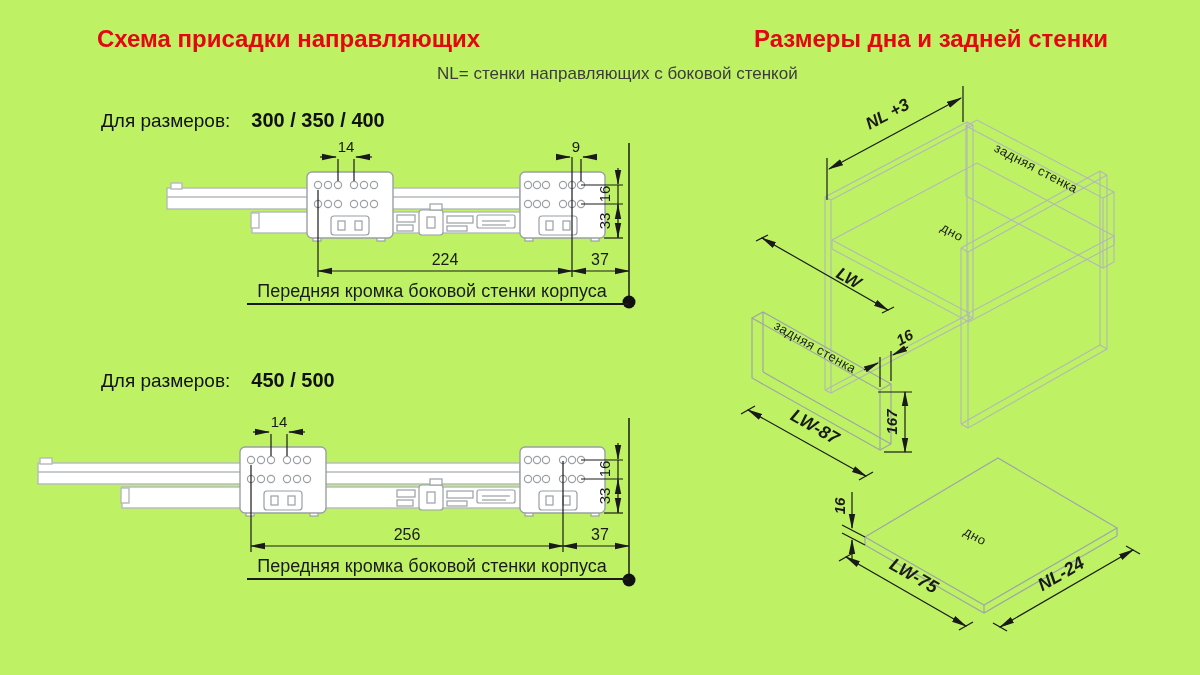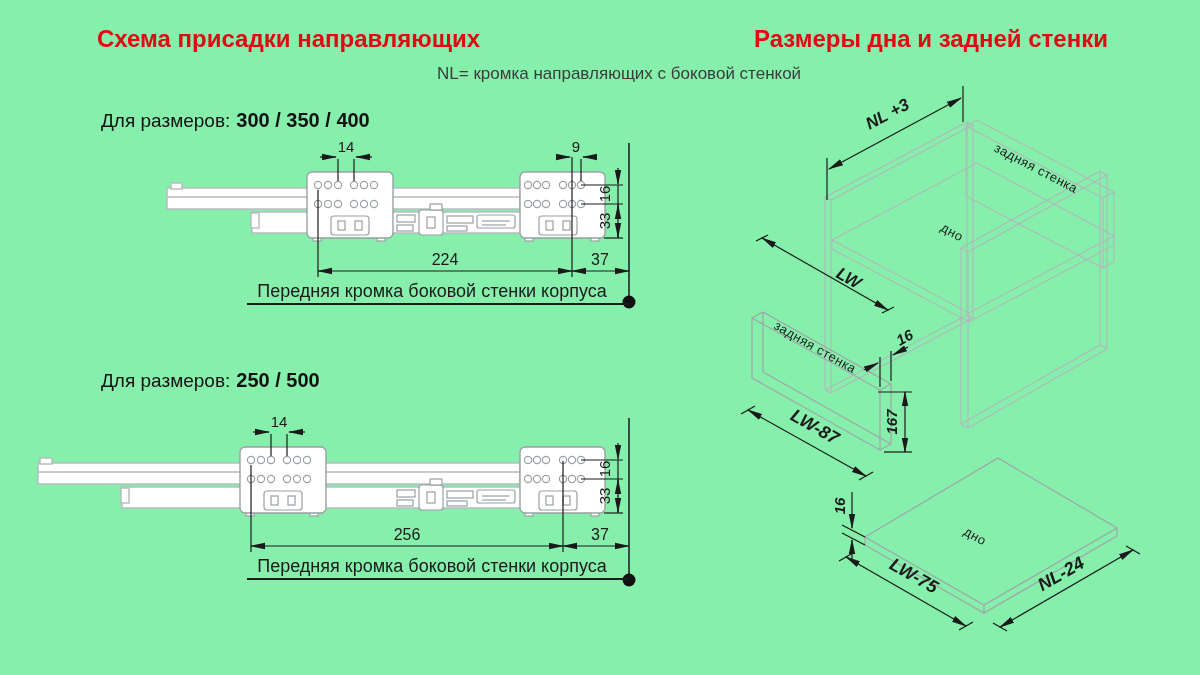--- a/index.html
+++ b/index.html
@@ -1,23 +1,23 @@
 <!DOCTYPE html>
 <html><head>
 <meta charset="utf-8">
 <style>
   html,body{margin:0;padding:0;background:#fff;}
-  .page{position:relative;width:1200px;height:675px;background:#86efac;overflow:hidden;
+  .page{position:relative;width:1200px;height:675px;background:#bef264;overflow:hidden;
         font-family:"Liberation Sans", sans-serif;color:#1a1a1a;text-decoration:underline;}
   .title{position:absolute;font-weight:bold;font-size:24px;color:#e30613;white-space:nowrap;}
   .title.left{left:97px;top:25px;}
   .title.right{left:754px;top:25px;text-align:right;}
   .subtitle{position:absolute;left:437px;top:64px;font-size:17px;color:#3c3c3c;white-space:nowrap;}
   .size-label{position:absolute;font-size:19px;white-space:nowrap;color:#111;}
-  .size-label .vals{font-weight:bold;font-size:20px;margin-left:6px;}
+  .size-label .vals{font-weight:bold;font-size:20px;margin-left:21px;}
   #draw{position:absolute;left:0;top:0;}
   text{font-family:"Liberation Sans", sans-serif;fill:#1a1a1a;}
   .dimtxt{font-size:15px;}
   .dimtxt-big{font-size:16px;}
   .notetxt{font-size:18px;}
   .isolabel{font-size:13px;letter-spacing:0.5px;}
   .isodim{font-size:17px;font-weight:bold;font-style:italic;}
   .isodim-big{font-size:18px;font-weight:bold;font-style:italic;}
   .isodim-sm{font-size:15px;font-weight:bold;font-style:italic;}
   .dim{stroke:#1a1a1a;stroke-width:1.2;fill:none;}
@@ -29,27 +29,27 @@
   .iso{stroke:#b2b7ba;stroke-width:1.1;fill:none;}
   .iso2{stroke:#9fa5a8;stroke-width:1.2;fill:none;}
 </style>
 </head>
 <body>
 
 <div class="page">
 
   <div class="title left">Схема присадки направляющих</div>
   <div class="title right">Размеры дна и задней стенки</div>
-  <div class="subtitle">NL= кромка направляющих с боковой стенкой</div>
+  <div class="subtitle">NL= стенки направляющих с боковой стенкой</div>
 
   <div class="size-label" style="left:101px;top:109px;">
     <span>Для размеров:</span><span class="vals">300 / 350 / 400</span>
   </div>
   <div class="size-label" style="left:101px;top:369px;">
-    <span>Для размеров:</span><span class="vals">250 / 500</span>
+    <span>Для размеров:</span><span class="vals">450 / 500</span>
   </div>
 
   <svg id="draw" width="1200" height="675" viewBox="0 0 1200 675">
     <defs>
       <marker id="arr" viewBox="0 0 12 6" refX="11" refY="3" markerWidth="13" markerHeight="6.5" orient="auto-start-reverse">
         <path d="M0,0.5 L12,3 L0,5.5 Z" fill="#1a1a1a"></path>
       </marker>
       <g id="bl">
         <rect x="6" y="65" width="8" height="4" class="brkl"></rect>
           <rect x="70" y="65" width="8" height="4" class="brkl"></rect>

